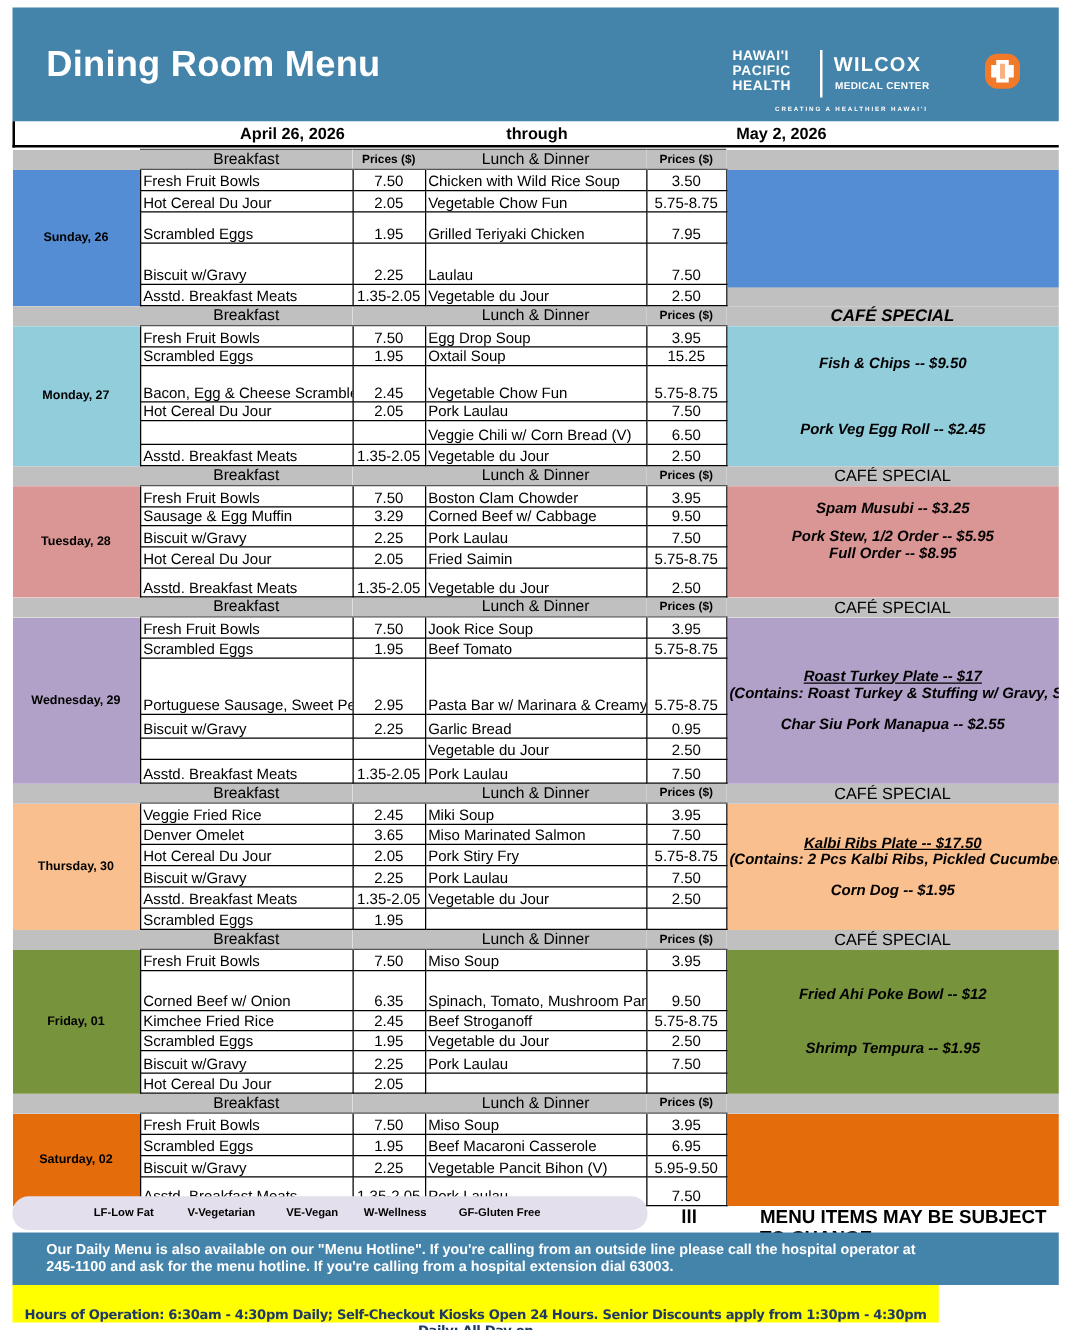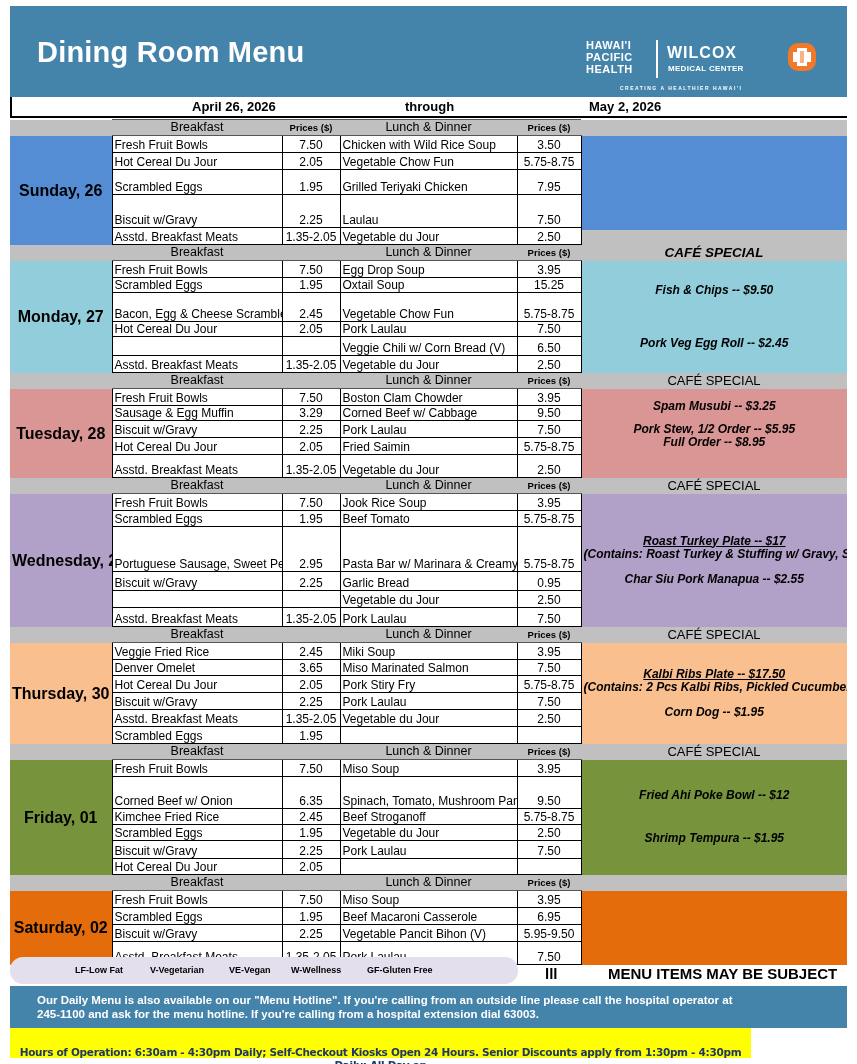--- a/index.html
+++ b/index.html
@@ -70,21 +70,21 @@
 
   tr.hdr td { background: #c0c0c0; height: 16px; text-align: center; font-size: 12.5px; vertical-align: middle; }
   tr.hdr td.pr { font-size: 9.5px; font-weight: bold; }
   tr.hdr td.h { border-top: 1px solid #555; border-bottom: 1px solid #555; }
   tr.hdr td.cafe { font-size: 13px; }
   tr.hdr td.cafe.big { font-weight: bold; font-style: italic; font-size: 13.5px; }
 
   td.item { background: #fff; border: 1px solid #000; text-align: left; }
   td.price { background: #fff; border: 1px solid #000; text-align: center; }
   td.wrap { white-space: normal; }
-  td.day { text-align: center; vertical-align: middle !important; font-weight: bold; font-size: 16px; }
+  td.day { text-align: center; vertical-align: middle !important; font-weight: bold; font-size: 10px; }
   td.special {
     text-align: center; vertical-align: middle !important; font-style: italic; font-weight: bold;
     font-size: 12px; white-space: normal; line-height: 16px; position: relative;
   }
   .sp-line { display: block; }
   .sp-u { text-decoration: underline; }
 
   .sun { background: #548dd4; }
   .mon { background: #92cddc; }
   .tue { background: #da9694; }

